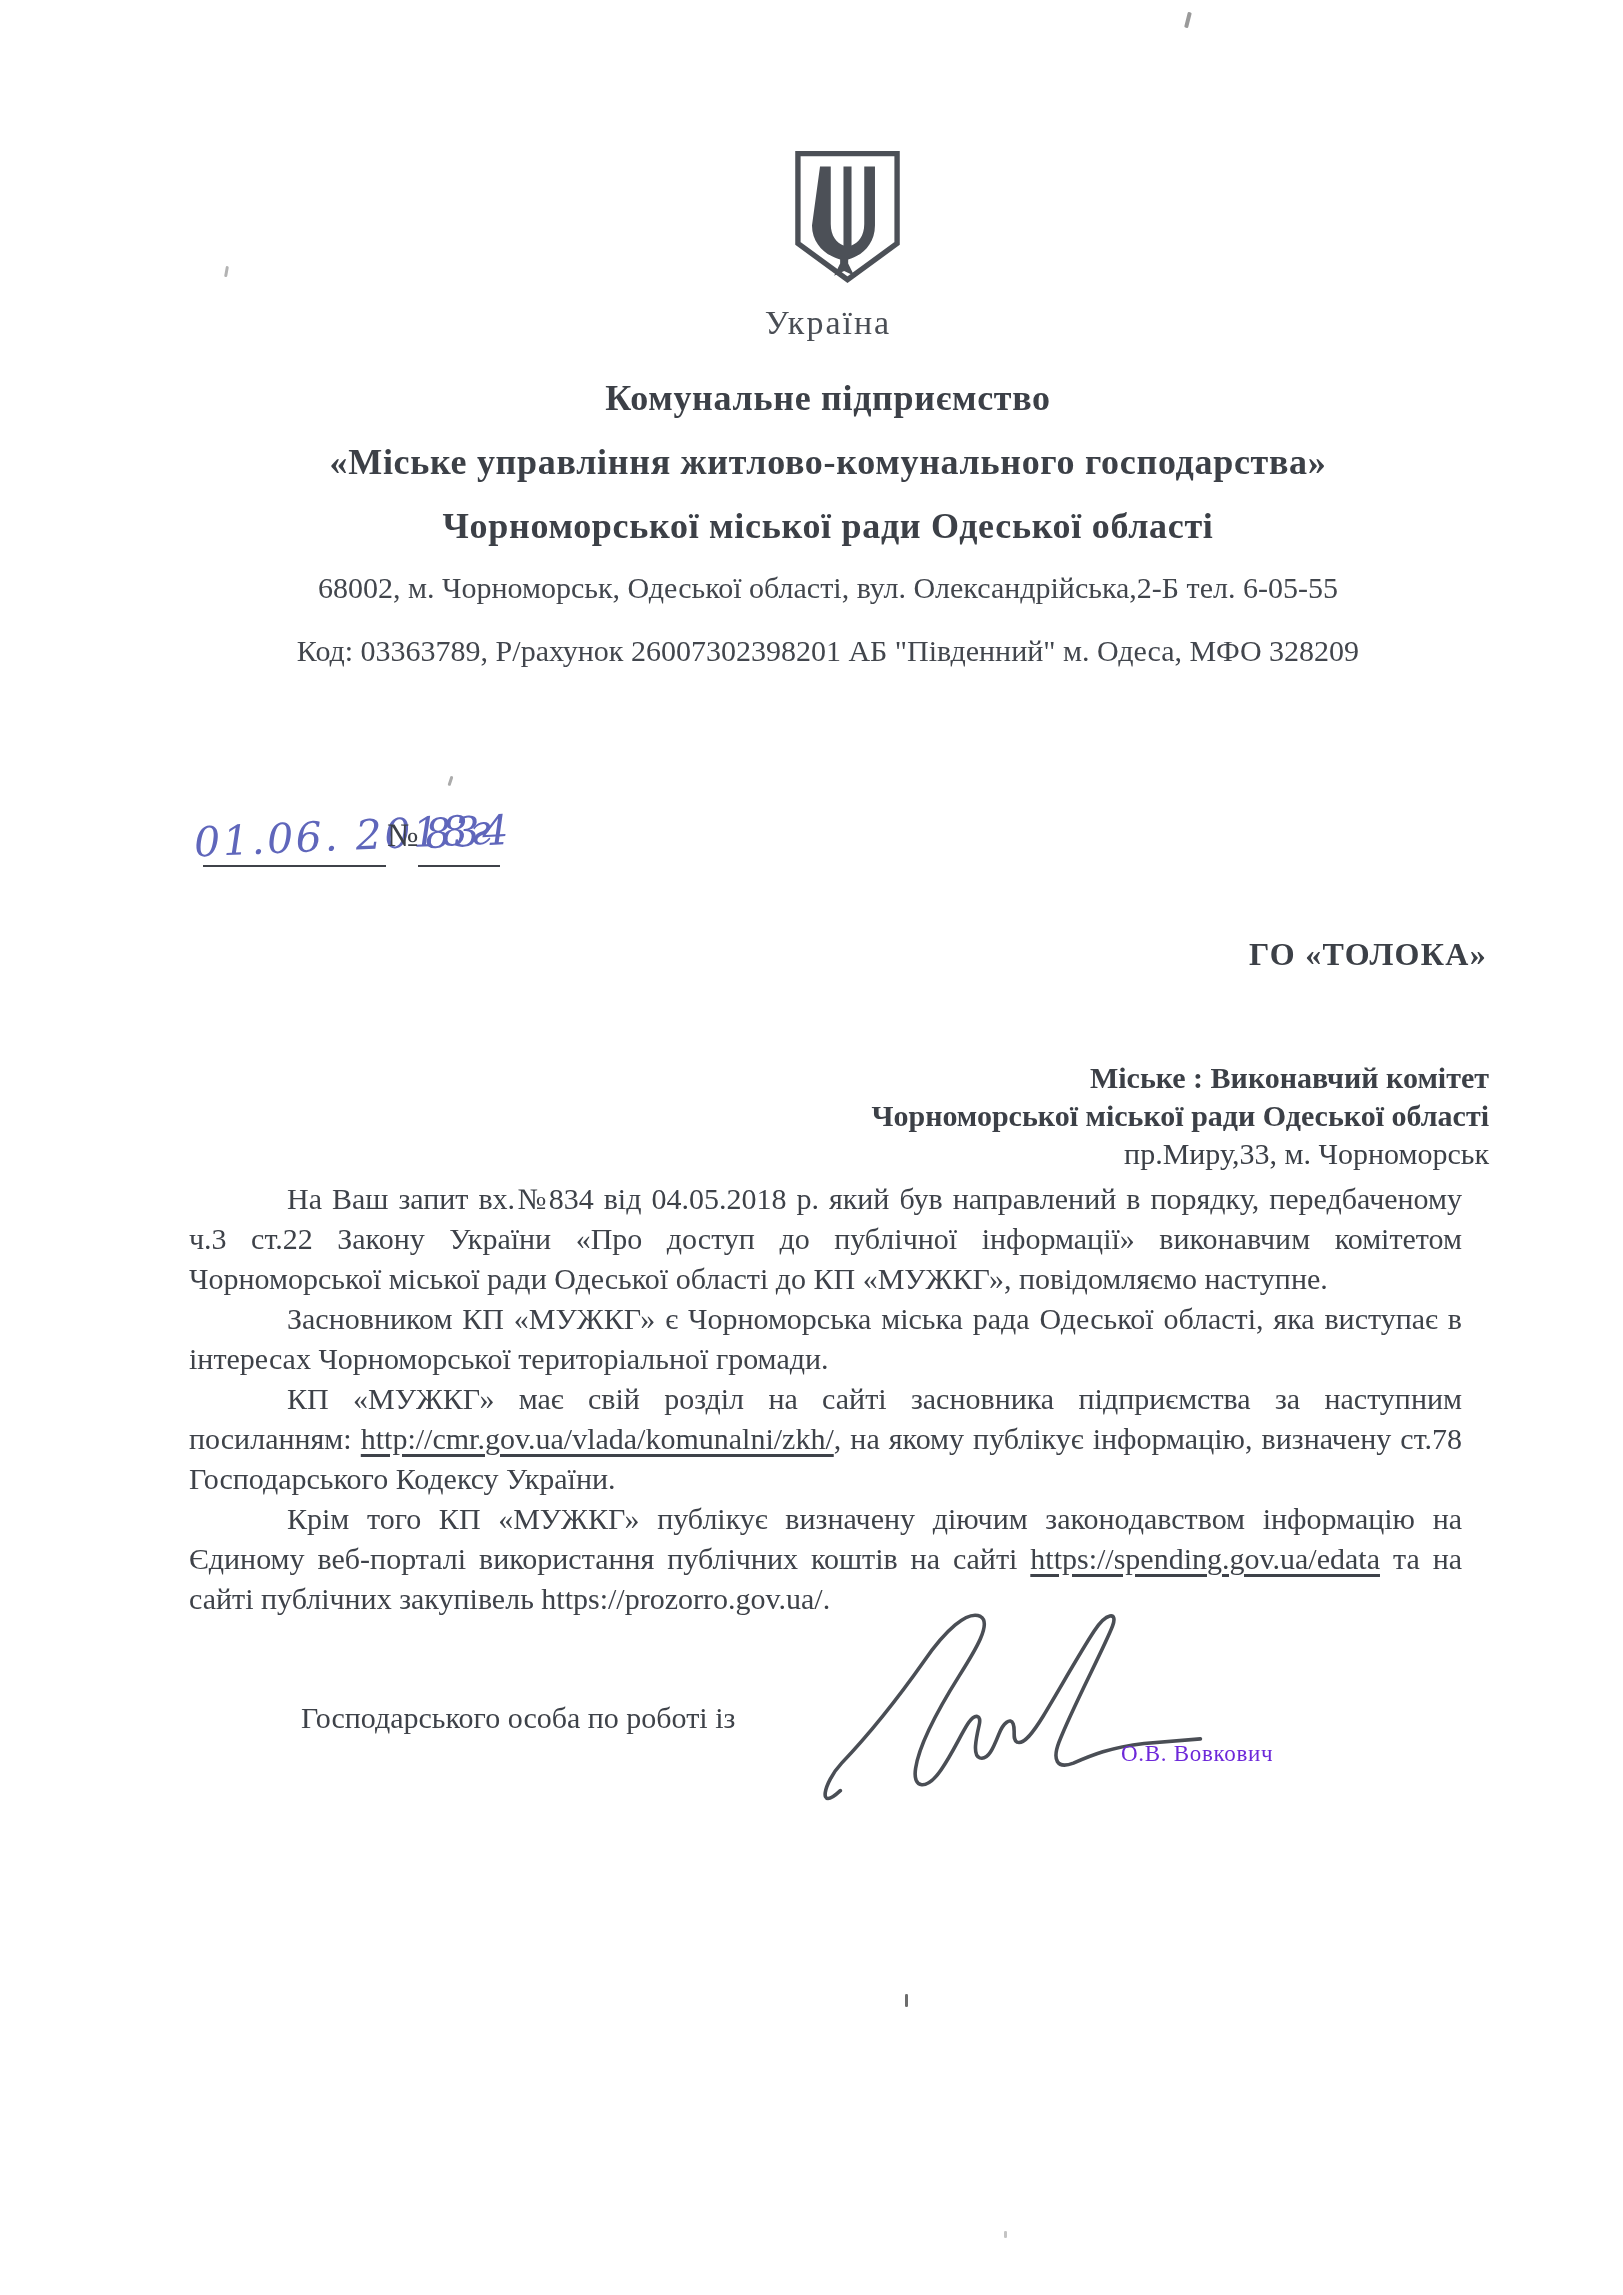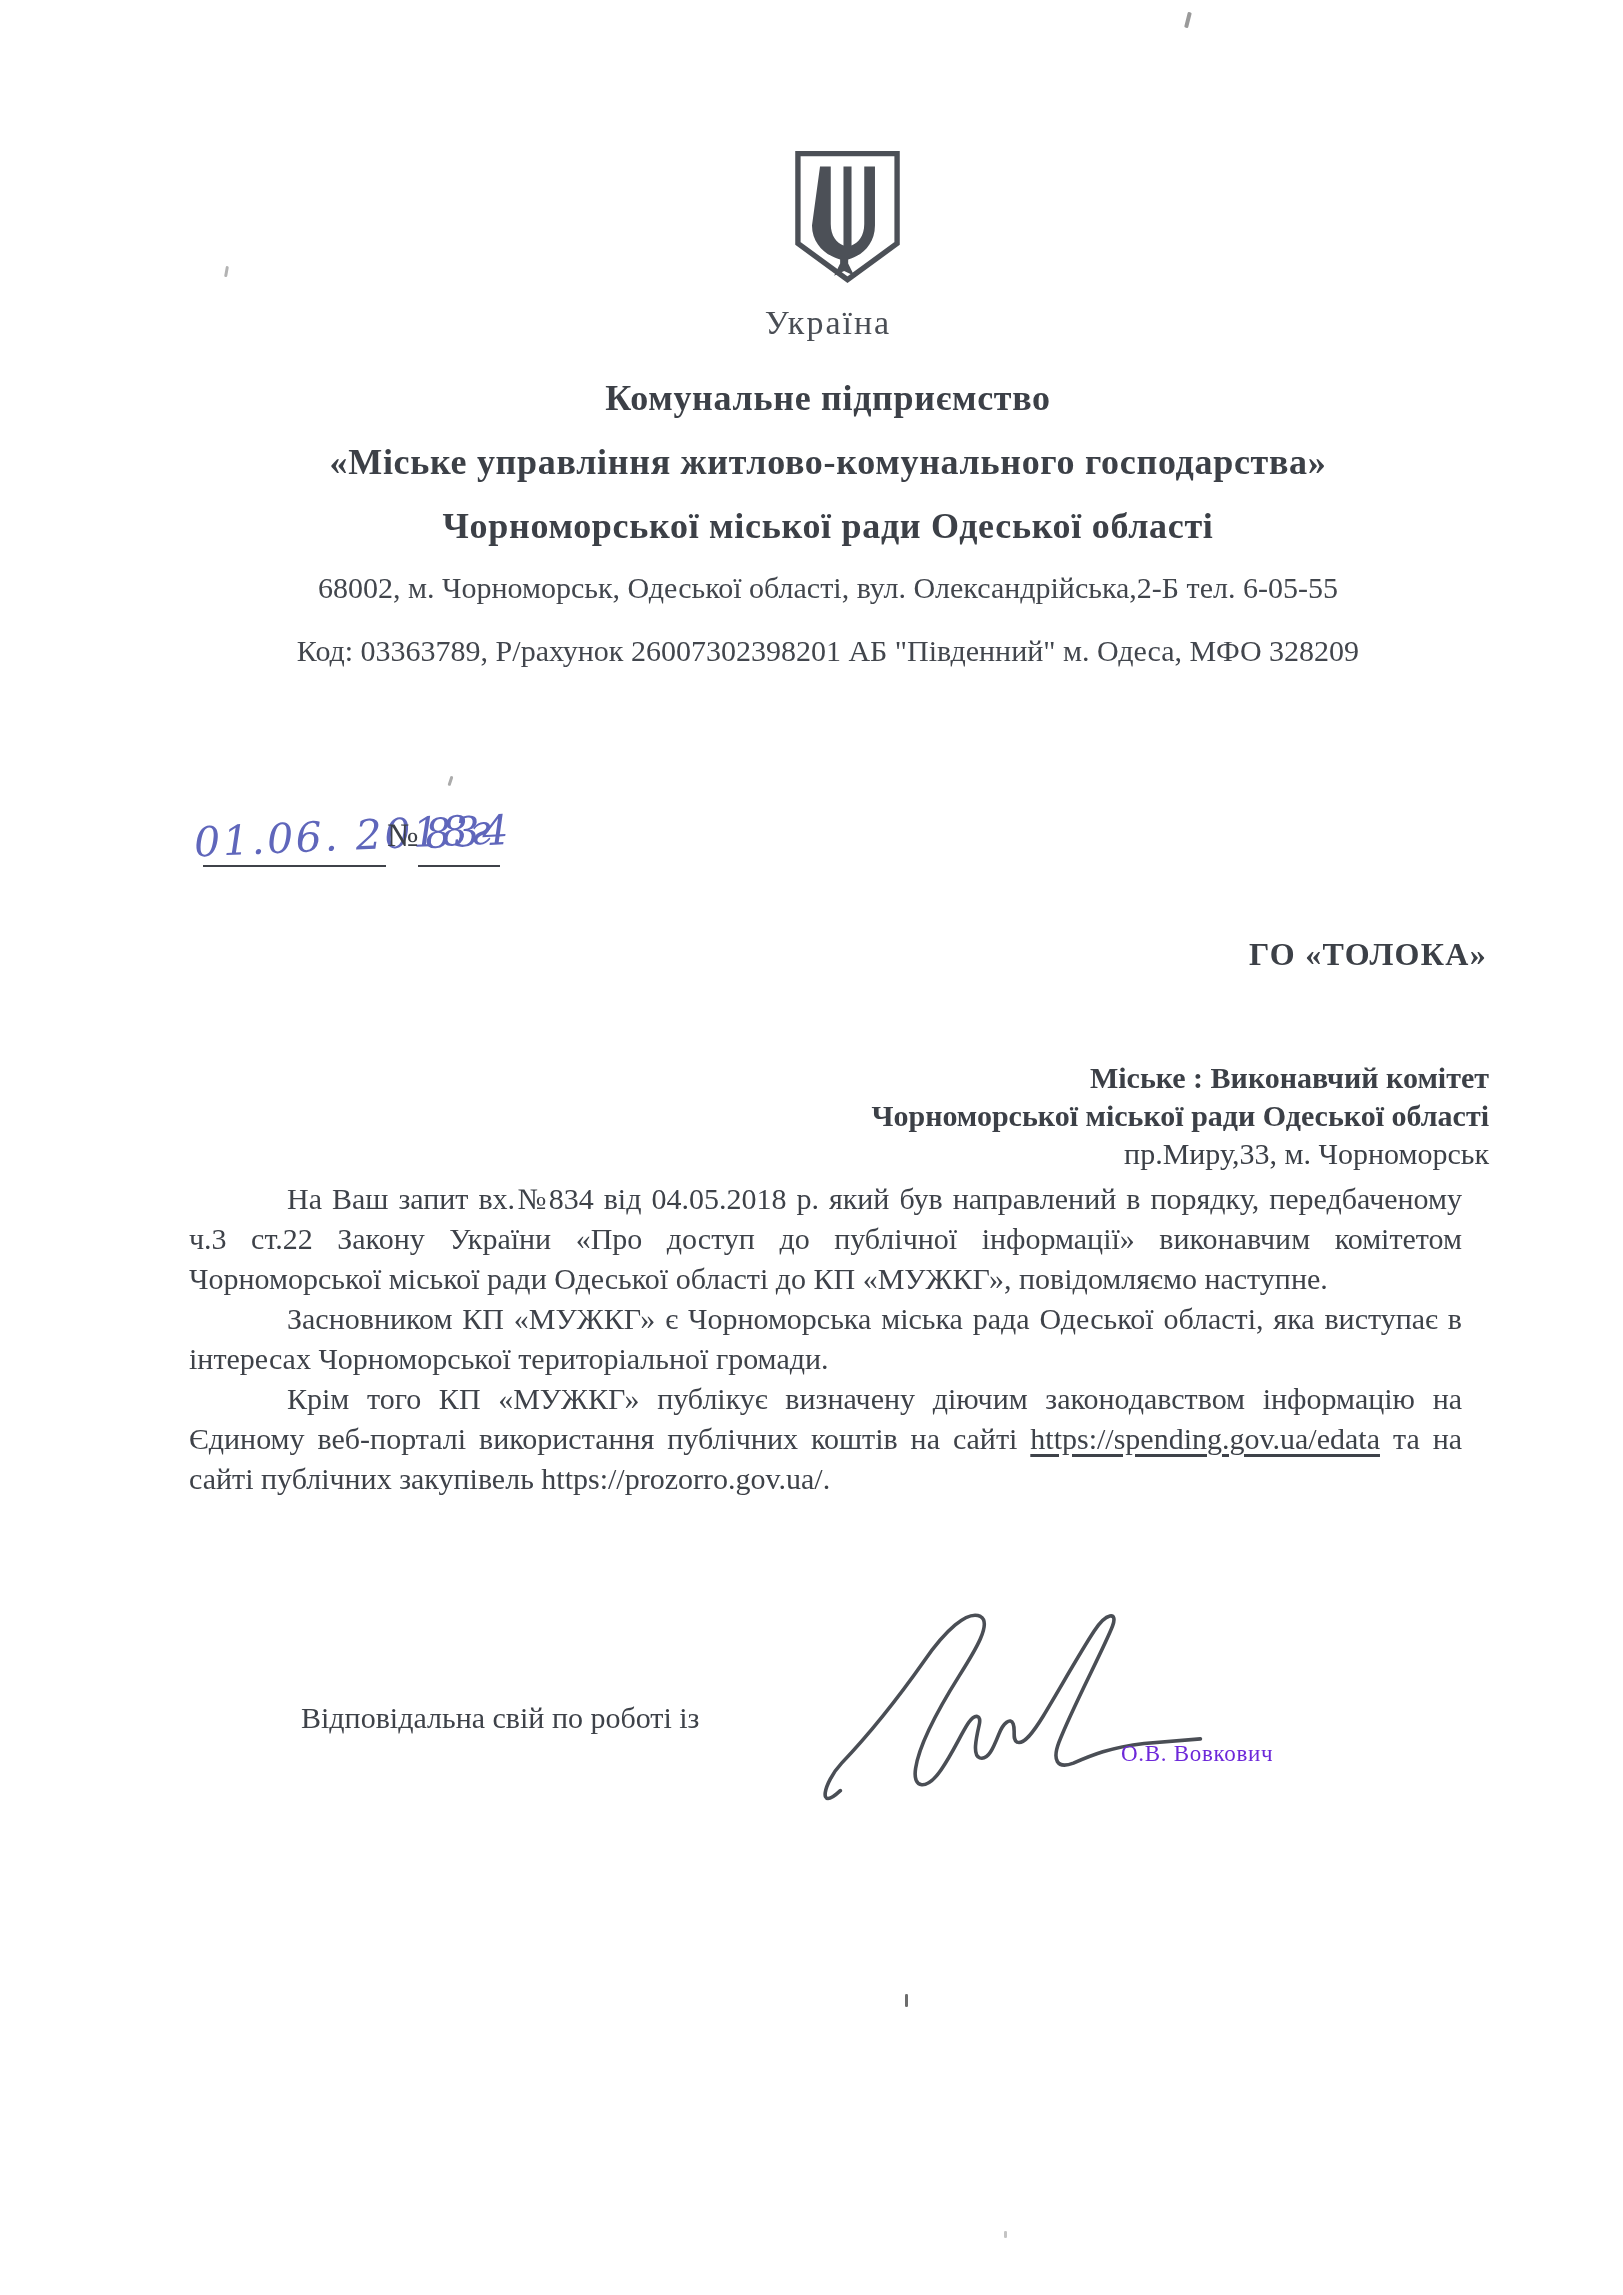--- a/index.html
+++ b/index.html
@@ -113,25 +113,26 @@
 
   <div class="copy-block">
     <div class="b">Міське : Виконавчий комітет</div>
     <div class="b">Чорноморської міської ради Одеської області</div>
     <div>пр.Миру,33, м. Чорноморськ</div>
   </div>
 
   <div class="body-text">
     <p>На Ваш запит вх.№834 від 04.05.2018 р. який був направлений в порядку, передбаченому ч.3 ст.22 Закону України «Про доступ до публічної інформації» виконавчим комітетом Чорноморської міської ради Одеської області до КП «МУЖКГ», повідомляємо наступне.</p>
     <p>Засновником КП «МУЖКГ» є Чорноморська міська рада Одеської області, яка виступає в інтересах Чорноморської територіальної громади.</p>
+    <p><span>КП «МУЖКГ» має свій розділ  на сайті засновника підприємства  за наступним посиланням: </span><span class="lnk">http://cmr.gov.ua/vlada/komunalni/zkh/</span><span>,  на  якому  публікує  інформацію,  визначену  ст.78 Господарського Кодексу України.</span></p>
     <p><span>Крім того КП «МУЖКГ» публікує визначену діючим законодавством інформацію на Єдиному веб-порталі використання публічних коштів на сайті </span><span class="lnk">https://spending.gov.ua/edata</span><span> та на сайті публічних закупівель  </span><span>https://prozorro.gov.ua/</span><span>.</span></p>
   </div>
 
   <div class="role">
-    <div>Відповідальна свій по роботі із</div>
+    <div>Господарського особа по роботі із</div>
   </div>
 
   <svg class="sig" viewBox="0 0 640 340" xmlns="http://www.w3.org/2000/svg">
     <path d="M28 300 C-8 334 2 288 30 258 C70 216 118 156 156 102 C188 56 222 24 242 34 C260 44 234 86 210 124 C176 178 148 232 143 266 C138 298 160 300 182 268 C200 242 212 214 224 196 C234 182 244 184 240 200 C235 222 230 246 241 250 C254 254 262 234 270 214 C277 196 288 188 292 198 C296 208 290 222 298 226 C308 230 322 212 338 186 C360 150 396 86 416 56 C434 28 452 26 444 48 C432 80 382 174 362 226 C352 252 358 268 384 258 C412 246 440 234 492 228 L578 221" fill="none" stroke="#4a4e55" stroke-width="5.5" stroke-linecap="round" stroke-linejoin="round"></path>
   </svg>
 
   <div class="signer">О.В. Вовкович</div>
 
 </div>
 

